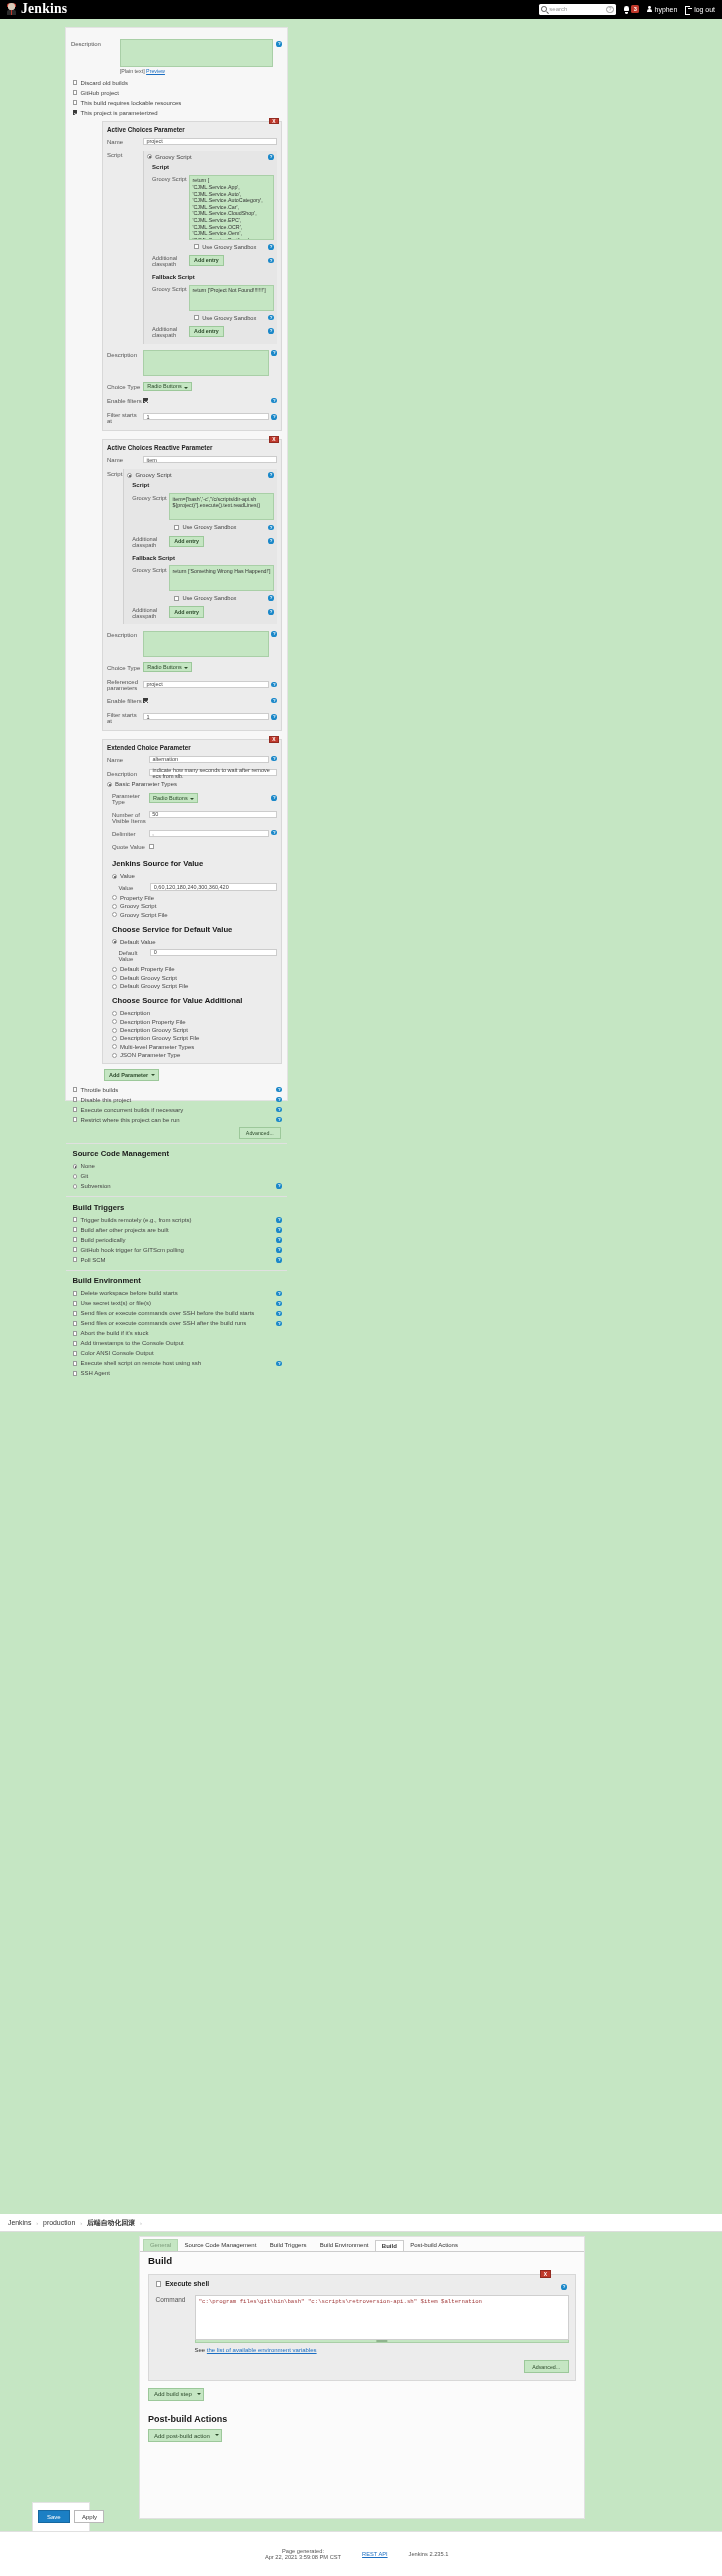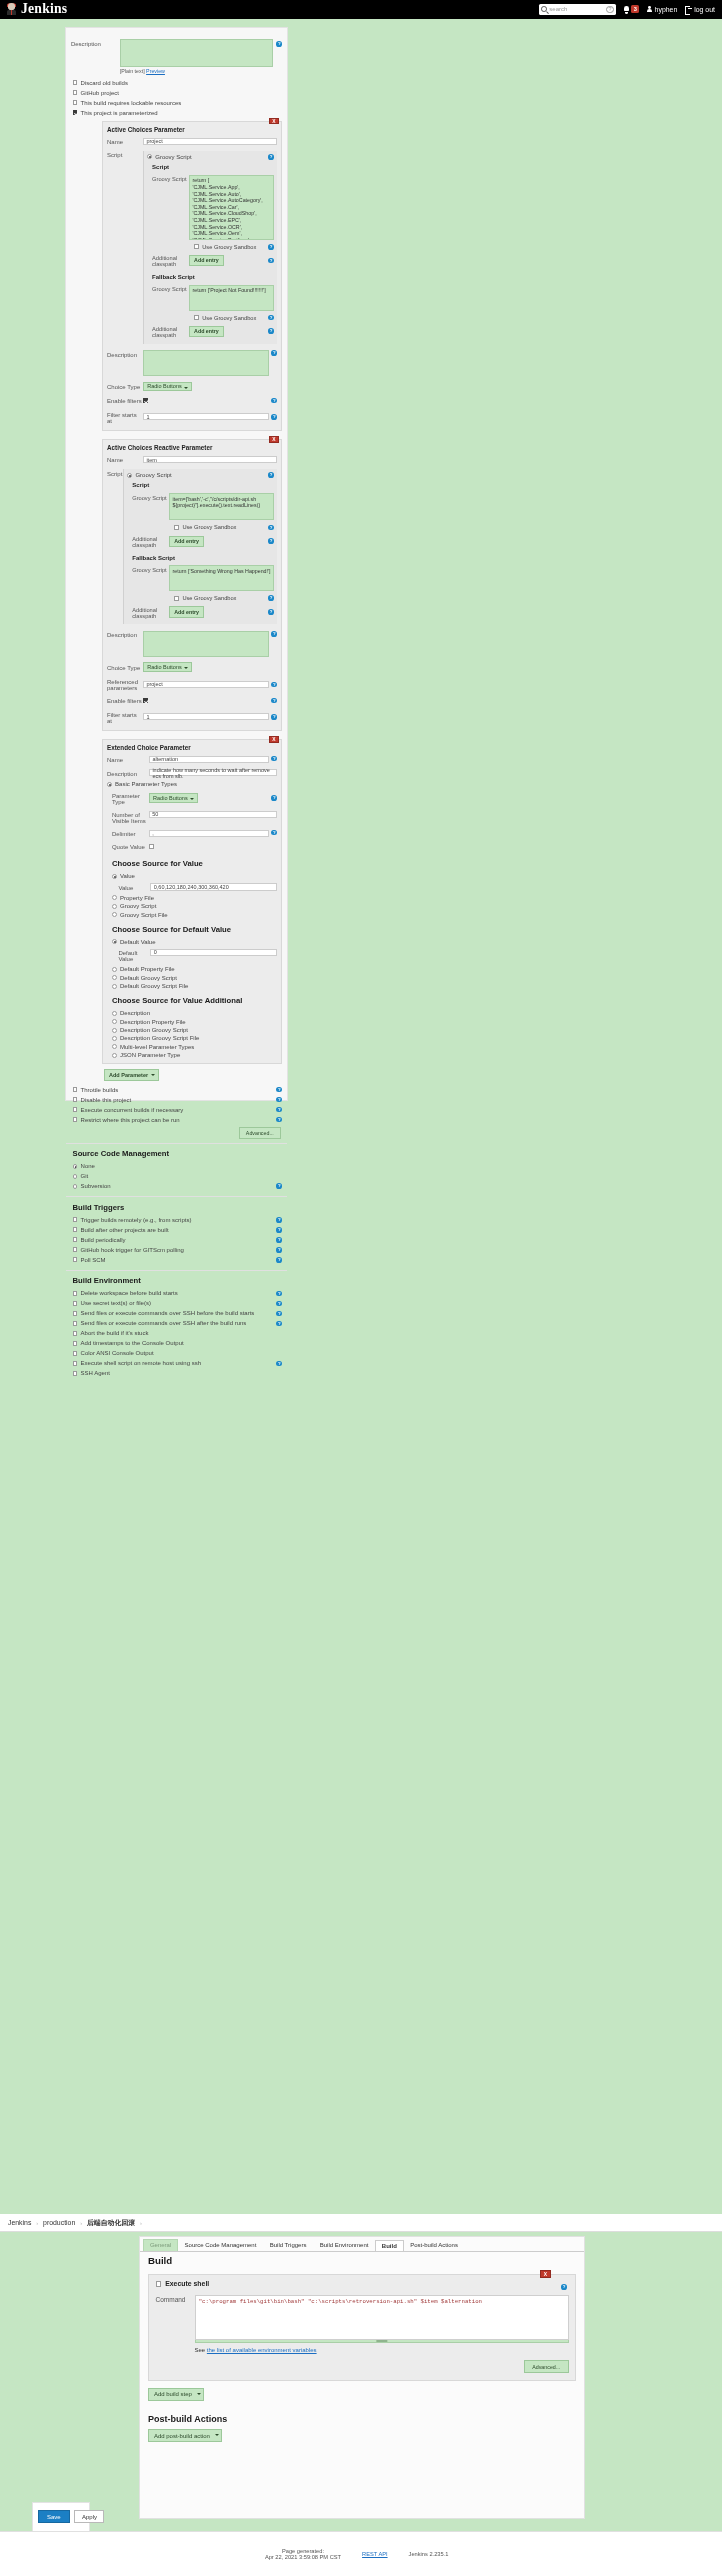--- a/index.html
+++ b/index.html
@@ -422,21 +422,21 @@
       <div class="lbl" style="width:37px;">Delimiter</div>
       <div class="inp-white" style="flex:1;">,</div>
       <span class="help" style="margin-left:2.4px;">?</span>
     </div>
     <div class="row" style="margin:2.4px 0 0 4.9px;align-items:center;">
       <div class="lbl" style="width:37px;">Quote Value</div>
       <span class="chk"></span>
     </div>
 
     <div style="margin:7.3px 0 0 4.9px;">
-      <div class="section-h">Choose Source for Value</div>
+      <div class="section-h">Jenkins Source for Value</div>
       <div style="display:flex;align-items:center;gap:3.2px;margin-top:4.9px;">
         <span class="rad on"></span>
         <span style="font-size:6px;color:#444;">Value</span>
       </div>
       <div class="row" style="margin:2.4px 0 0 6.5px;">
         <div class="lbl" style="width:32px;">Value</div>
         <div class="inp-white" style="flex:1;">0,60,120,180,240,300,360,420</div>
       </div>
       <div style="display:flex;align-items:center;gap:3.2px;margin-top:2.4px;">
         <span class="rad"></span>
@@ -446,21 +446,21 @@
         <span class="rad"></span>
         <span style="font-size:6px;color:#444;">Groovy Script</span>
       </div>
       <div style="display:flex;align-items:center;gap:3.2px;margin-top:2.4px;">
         <span class="rad"></span>
         <span style="font-size:6px;color:#444;">Groovy Script File</span>
       </div>
     </div>
 
     <div style="margin:7.3px 0 0 4.9px;">
-      <div class="section-h">Choose Source for Default Value</div>
+      <div class="section-h">Choose Service for Default Value</div>
       <div style="display:flex;align-items:center;gap:3.2px;margin-top:4.9px;">
         <span class="rad on"></span>
         <span style="font-size:6px;color:#444;">Default Value</span>
       </div>
       <div class="row" style="margin:2.4px 0 0 6.5px;">
         <div class="lbl" style="width:32px;">Default Value</div>
         <div class="inp-white" style="flex:1;">0</div>
       </div>
       <div style="display:flex;align-items:center;gap:3.2px;margin-top:2.4px;">
         <span class="rad"></span>

